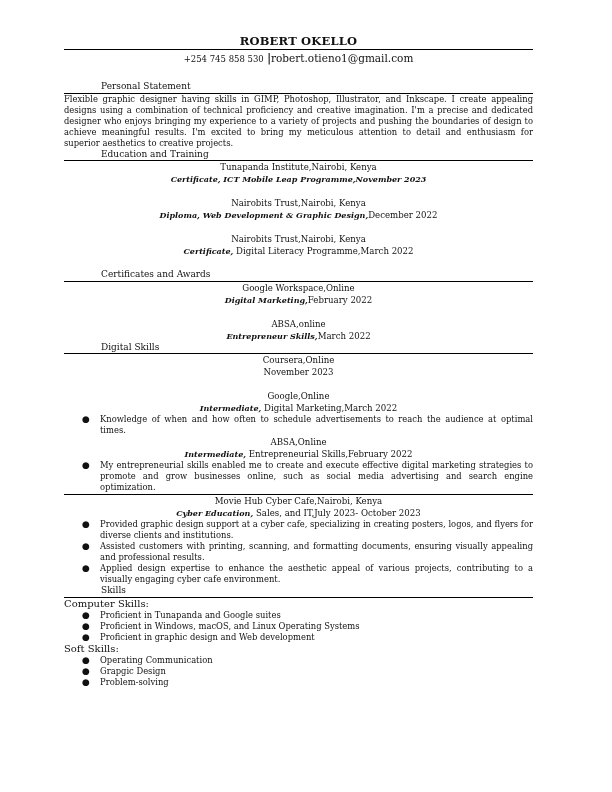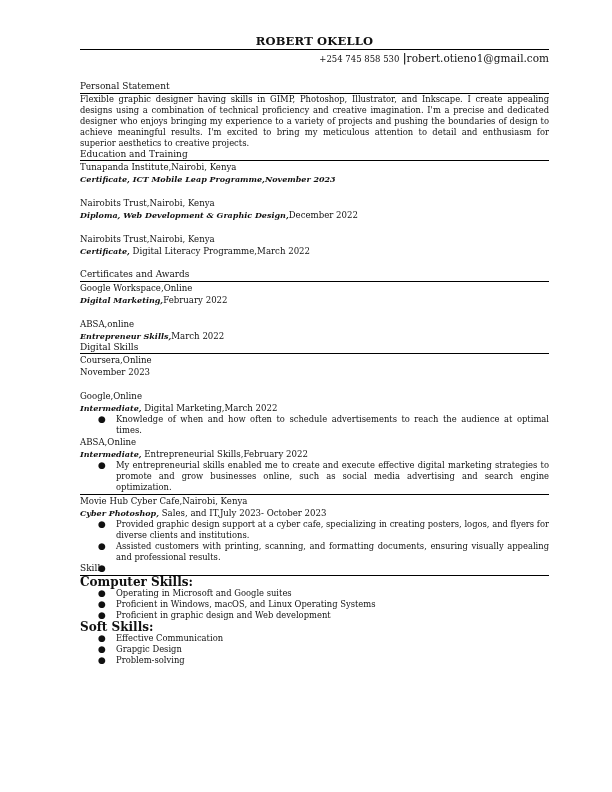--- a/index.html
+++ b/index.html
@@ -1,45 +1,45 @@
 <!DOCTYPE html>
 <html><head>
   <meta charset="utf-8">
   <style>
     html, body { margin: 0; padding: 0; background: #ffffff; }
     body {
       width: 612px; height: 792px; position: relative; overflow: hidden;
       font-family: "DejaVu Serif", "Liberation Serif", serif;
       color: #111;
     }
-    .page { position: absolute; left: 80px; top: 34px; width: 469px; }
+    .page { position: absolute; left: 64px; top: 34px; width: 469px; }
     .name {
       text-align: center; font-weight: bold; font-size: 11.5px; letter-spacing: 0.2px;
       line-height: 14px; height: 15px;
     }
     .rule { border-top: 1px solid #000; height: 0; }
-    .contact { text-align: right; font-size: 10.5px; line-height: 14px; margin-top: 1px; }
+    .contact { text-align: center; font-size: 10.5px; line-height: 14px; margin-top: 1px; }
     .contact .phone { font-size: 8.5px; }
     .contact .sep { font-weight: bold; }
     .spacer { height: 15px; }
-    .sec-head { font-size: 9px; line-height: 10.5px; }
+    .sec-head { font-size: 9px; line-height: 10.5px; margin-left: 37px; }
     .sec-rule { border-top: 1px solid #000; margin-top: 1px; }
     .para { font-size: 8.4px; line-height: 11px; text-align: justify; }
-    .row { display: flex; justify-content: flex-start; font-size: 8.6px; line-height: 12px; }
+    .row { display: flex; justify-content: center; font-size: 8.6px; line-height: 12px; }
     .row .it { font-style: italic; font-size: 8px; font-weight: bold; }
     .row .r { text-align: right; white-space: nowrap; }
     .gap { height: 12px; }
     .bullets { list-style: none; margin: 0; padding: 0; }
     .bullets li {
       position: relative; padding-left: 36px; font-size: 8.4px; line-height: 11px; text-align: justify;
     }
     .bullets li .dot {
       position: absolute; left: 18px; top: 0; font-size: 9px;
     }
-    .sub { font-size: 12px; line-height: 12px; font-weight: bold; }
+    .sub { font-size: 10px; line-height: 12px; }
   </style>
 </head>
 <body>
 
 <div class="page">
 
   <div class="name">ROBERT OKELLO</div>
   <div class="rule"></div>
   <div class="contact">
     <span class="phone">+254 745 858 530</span>
@@ -152,38 +152,38 @@
     </ul>
   </div>
 
   <div class="sec-rule"></div>
   <div>
     <div class="row">
         <span>Movie Hub Cyber Cafe,</span>
         <span class="r">Nairobi, Kenya</span>
       </div>
     <div class="row">
-        <span><span class="it">Cyber Photoshop,</span><span> Sales, and IT,</span></span>
+        <span><span class="it">Cyber Education,</span><span> Sales, and IT,</span></span>
         <span class="r">July 2023- October 2023</span>
       </div>
     <ul class="bullets">
       <li><span class="dot">●</span><span>Provided graphic design support at a cyber cafe, specializing in creating posters, logos, and flyers for diverse clients and institutions.</span></li>
       <li><span class="dot">●</span><span>Assisted customers with printing, scanning, and formatting documents, ensuring visually appealing and professional results.</span></li>
-      <li><span class="dot">●</span></li>
+      <li><span class="dot">●</span><span>Applied design expertise to enhance the aesthetic appeal of various projects, contributing to a visually engaging cyber cafe environment.</span></li>
     </ul>
   </div>
 
   <div class="sec-head">Skills</div>
   <div class="sec-rule"></div>
   <div class="sub">Computer Skills:</div>
   <ul class="bullets">
-    <li><span class="dot">●</span><span>Operating in Microsoft and Google suites</span></li>
+    <li><span class="dot">●</span><span>Proficient in Tunapanda and Google suites</span></li>
     <li><span class="dot">●</span><span>Proficient in Windows, macOS, and Linux Operating Systems</span></li>
     <li><span class="dot">●</span><span>Proficient in  graphic design and Web development</span></li>
   </ul>
   <div class="sub">Soft Skills:</div>
   <ul class="bullets">
-    <li><span class="dot">●</span><span>Effective Communication</span></li>
+    <li><span class="dot">●</span><span>Operating Communication</span></li>
     <li><span class="dot">●</span><span>Grapgic Design</span></li>
     <li><span class="dot">●</span><span>Problem-solving</span></li>
   </ul>
 
 </div>
 
 </body></html>

